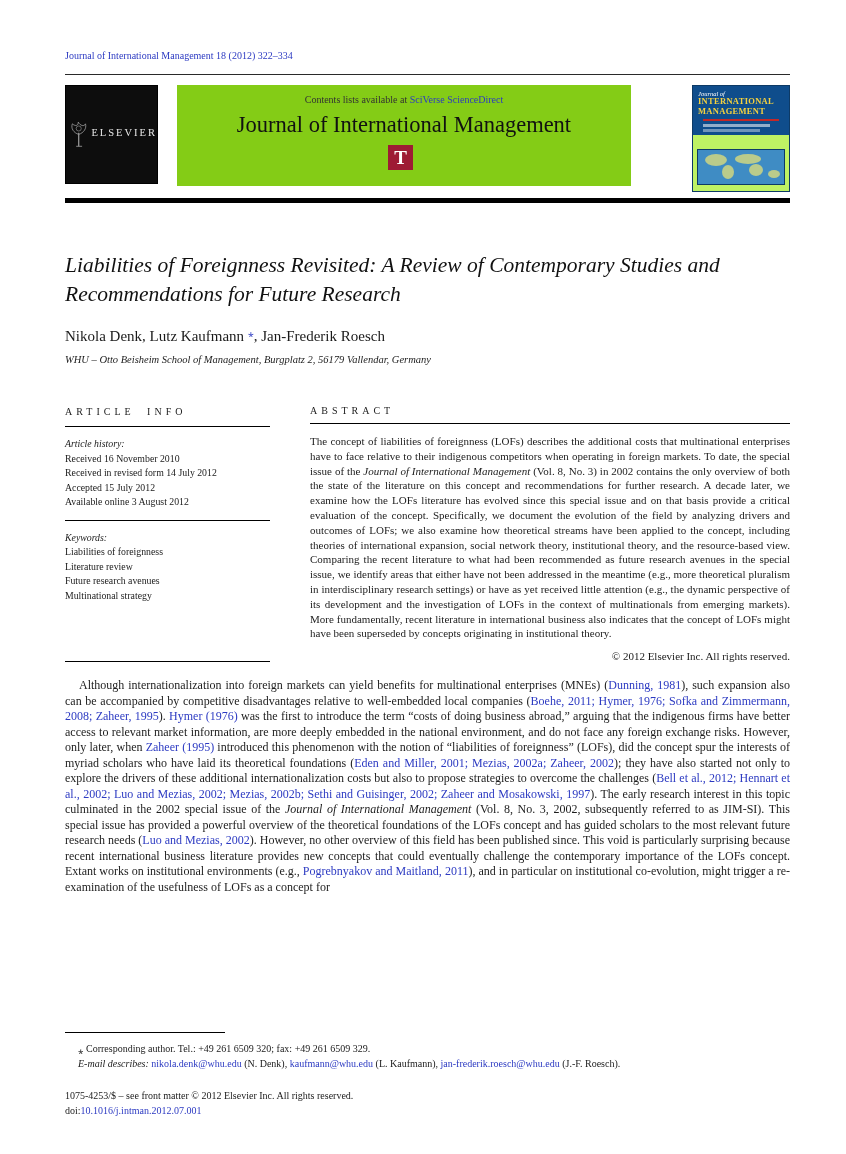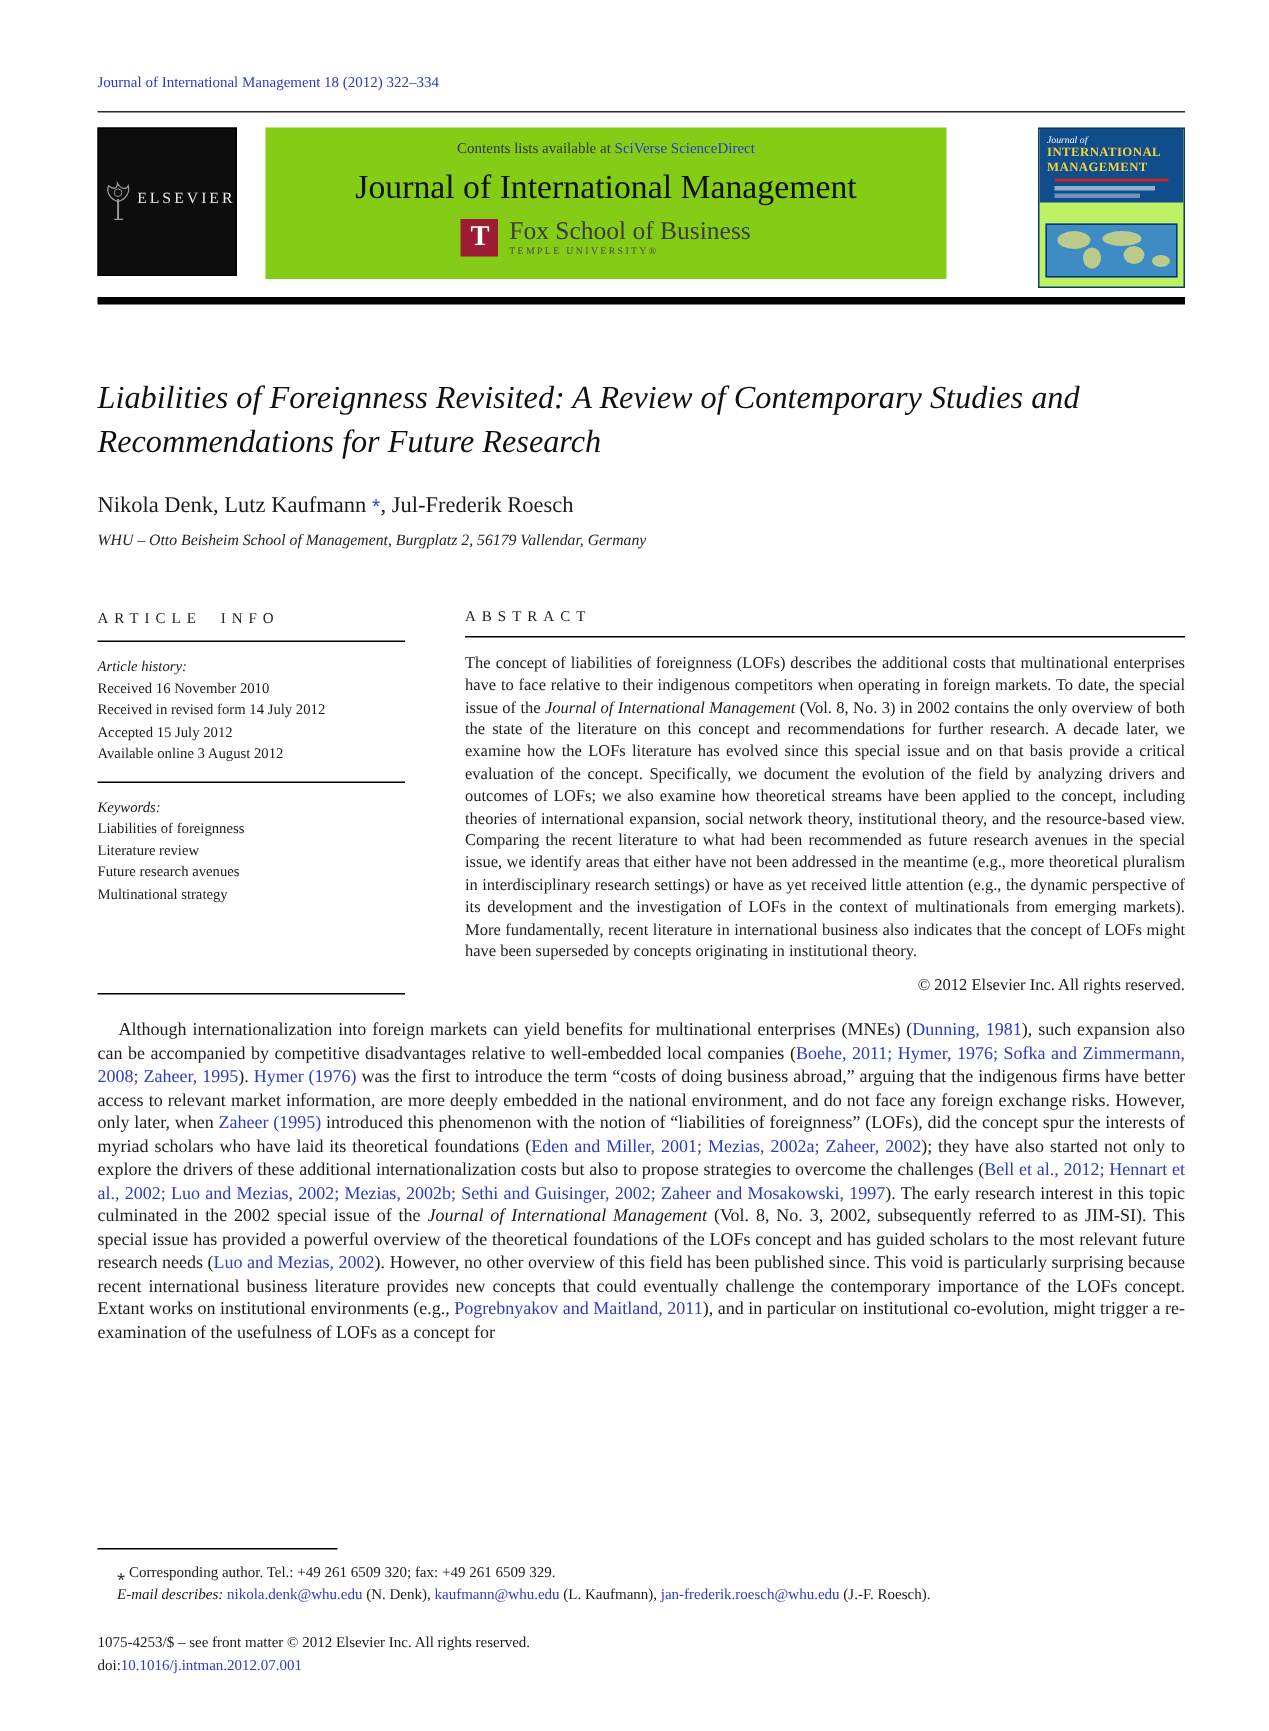--- a/index.html
+++ b/index.html
@@ -99,24 +99,20 @@
           <path d="M24 62 H38" stroke="#9a9a9a" stroke-width="2"></path>
         </svg>
         <div class="elsevier-word">ELSEVIER</div>
       </div>
 
       <div class="mast-center">
         <div class="contents-line"><span>Contents lists available at </span><a href="#" class="lnk">SciVerse ScienceDirect</a></div>
         <div class="journal-name">Journal of International Management</div>
         <div class="fox-row">
           <div class="temple-t">T</div>
-          <div class="fox-text-col">
-            <div class="fox-name">Fox School of Business</div>
-            <div class="temple-univ">TEMPLE UNIVERSITY®</div>
-          </div>
         </div>
       </div>
 
       <div class="cover">
         <div class="cover-top">
           <div class="cover-line1">Journal of</div>
           <div class="cover-line2">INTERNATIONAL</div>
           <div class="cover-line3">MANAGEMENT</div>
           <div class="cover-redline"></div>
           <div class="cover-sub"></div>
@@ -131,21 +127,21 @@
             <ellipse cx="76" cy="24" rx="6" ry="4" fill="#bacb8b"></ellipse>
           </svg>
         </div>
       </div>
 
     </div>
 
     <div class="thick-rule"></div>
 
     <h1 class="title">Liabilities of Foreignness Revisited: A Review of Contemporary Studies and Recommendations for Future Research</h1>
-    <div class="authors"><span>Nikola Denk, Lutz Kaufmann </span><a href="#" class="lnk"><sup>⁎</sup></a><span>, Jul-Frederik Roesch</span></div>
+    <div class="authors"><span>Nikola Denk, Lutz Kaufmann </span><a href="#" class="lnk"><sup>⁎</sup></a><span>, Jan-Frederik Roesch</span></div>
     <div class="affiliation">WHU – Otto Beisheim School of Management, Burgplatz 2, 56179 Vallendar, Germany</div>
 
     <div class="info-abstract">
 
       <div class="col-info">
         <div class="sec-heading">ARTICLE INFO</div>
         <div class="crule"></div>
         <div class="it info-line">Article history:</div>
         <div class="info-line">Received 16 November 2010</div>
         <div class="info-line">Received in revised form 14 July 2012</div>

